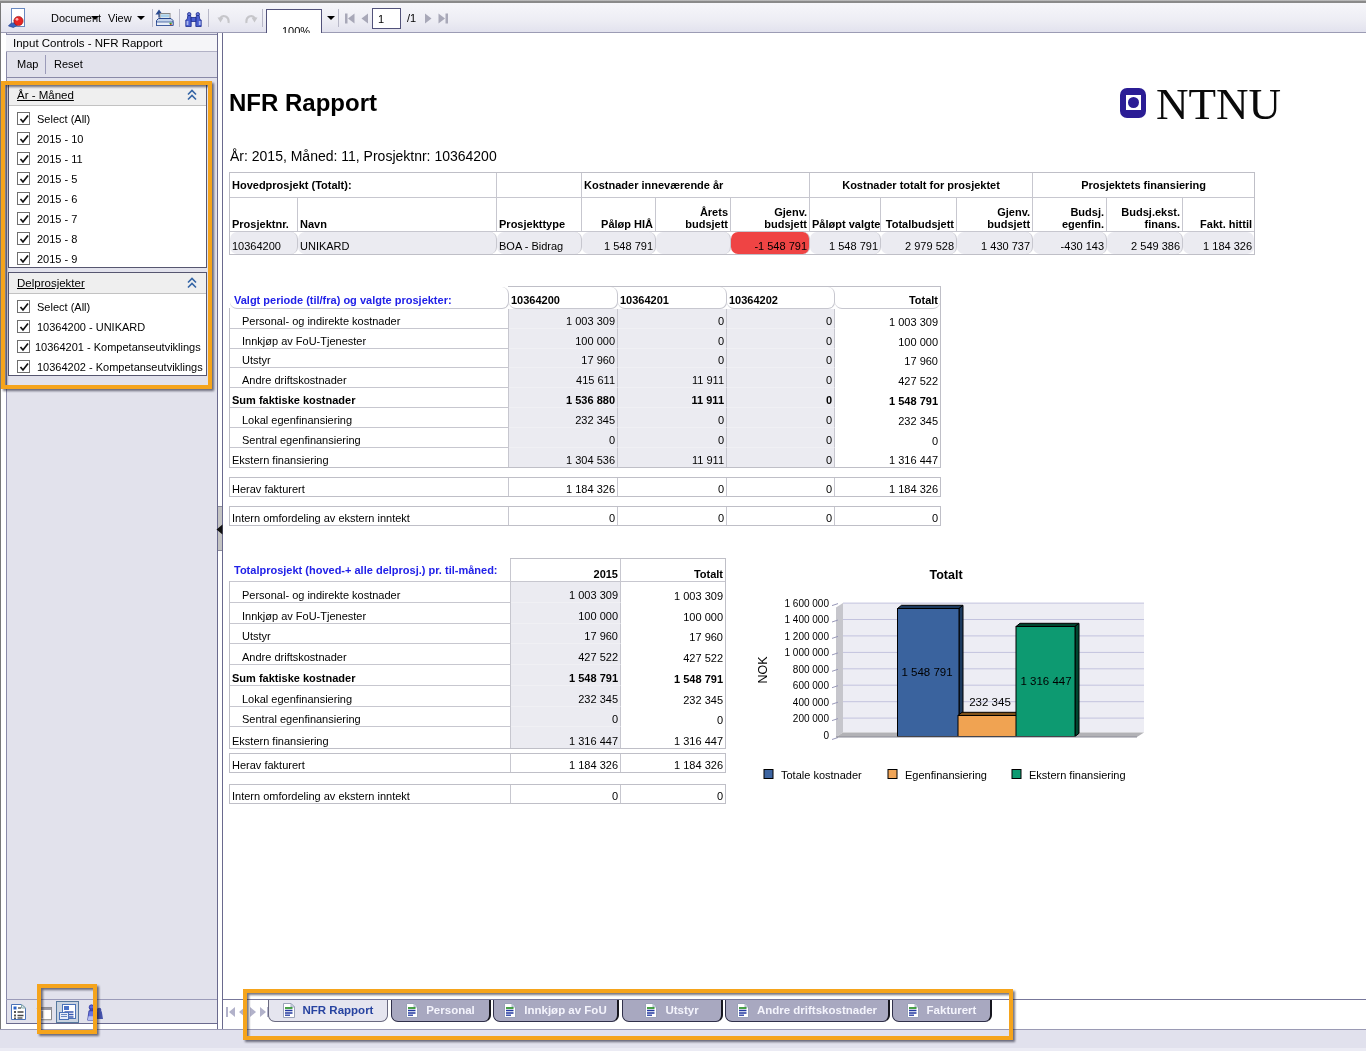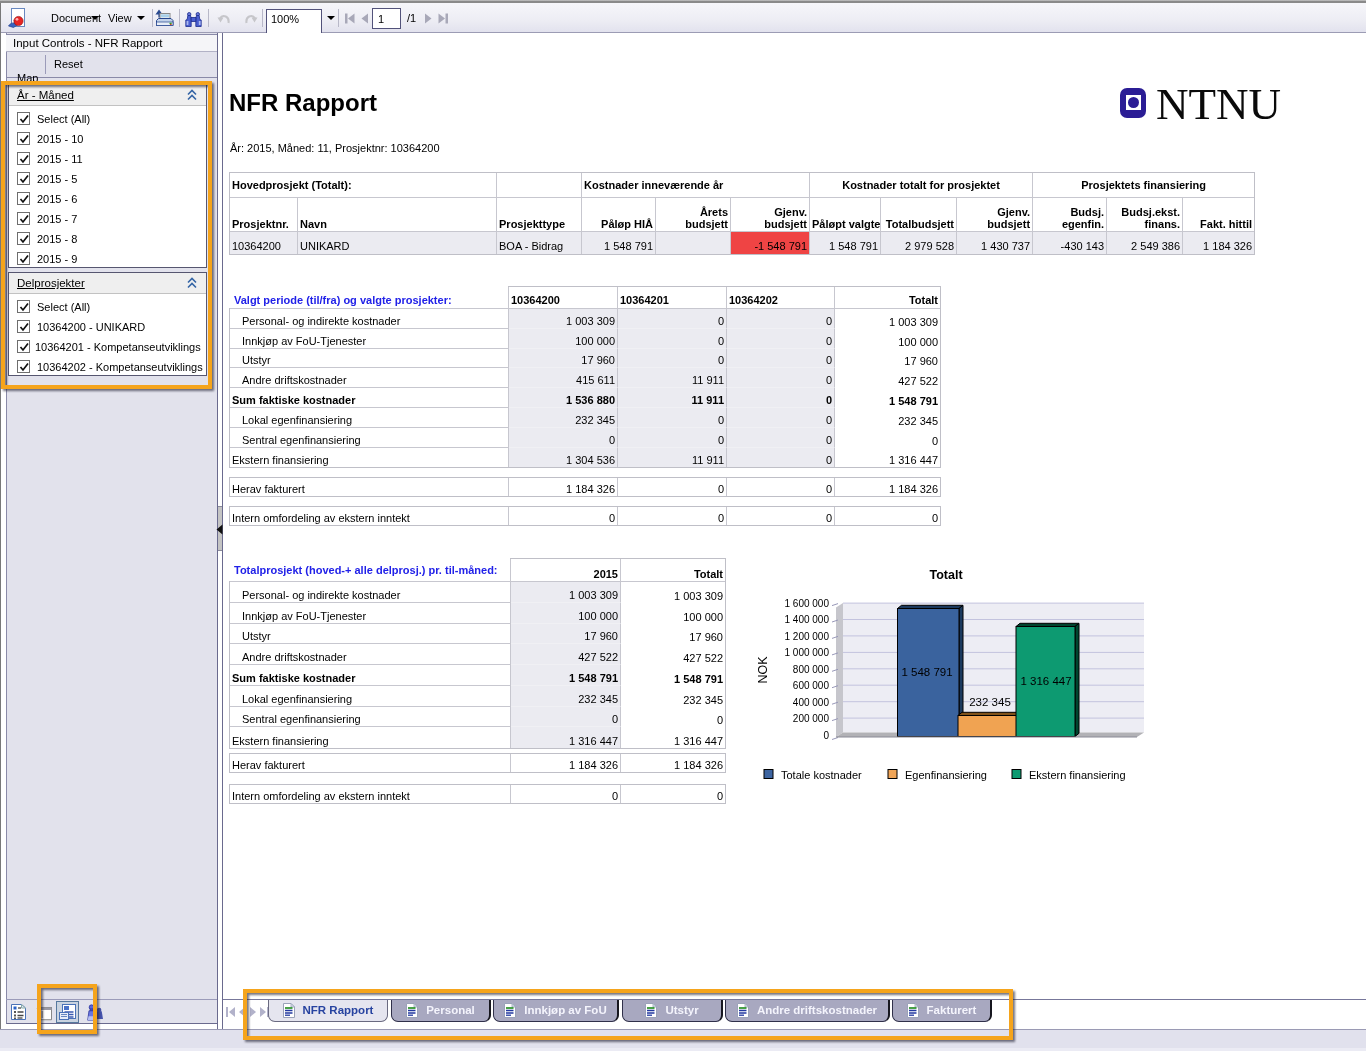--- a/index.html
+++ b/index.html
@@ -34,38 +34,38 @@
 .cbx { position:absolute; left:8px; top:3px; width:13px; height:13px; border:1px solid #6e6e6e;
   background:#fff; }
 .cbx svg { position:absolute; left:0px; top:0px; }
 .cbtxt { position:absolute; left:28px; top:3.5px; font-size:11px; white-space:nowrap; }
 
 .obox { position:absolute; border:4.5px solid #f5a41c; z-index:50;
   filter:drop-shadow(2px 2px 1.2px rgba(25,25,45,0.6)); }
 
 #main { left:223px; top:33px; width:1143px; height:967px; background:#fff; }
 h1 { position:absolute; left:229px; top:89px; font-size:24px; font-weight:bold; }
-#subtitle { left:230px; top:142px; font-size:11px; }
+#subtitle { left:230px; top:148px; font-size:14px; }
 
 table { border-collapse:separate; border-spacing:0; table-layout:fixed;
   font-size:11px; }
 td { overflow:hidden; white-space:nowrap; padding:0 2px; }
 .t { position:absolute; border:1px solid #bfbfc7; }
 .t td { border-right:1px solid #c7c7cf; border-bottom:1px solid #c7c7cf; }
 .t td:last-child { border-right:none;text-align:right; }
 .t tr:last-child td { border-bottom:none; }
 td.nb { border-bottom:none; }
 .num { text-align:right; }
 .bold { font-weight:bold; }
 .bluehead { color:#2121e8; font-weight:bold; padding-left:4px !important; }
 .gray { background:#ebebf1; border-bottom-color:#f0f0f4 !important; }
 .pink { background:#ef4444; }
 .bot { vertical-align:bottom; padding-bottom:1.5px; }
 .dr td { vertical-align:bottom; padding-bottom:1px; }
-.dr1 td { vertical-align:bottom; padding-bottom:2.5px; }
+.dr1 td { vertical-align:bottom; padding-bottom:2.5px;border-radius:7px; }
 
 #tabline { left:223px; top:998.5px; width:1143px; height:1.5px; background:#77779a; }
 .tab { position:absolute; top:1000px; height:21.5px; border:1px solid #30304a; border-top:none;
   border-right:2px solid #17171f; border-radius:0 0 7px 7px; background:#a8a8c0; color:#f4f4fc;
   font-size:11.5px; font-weight:bold; display:flex; align-items:center; justify-content:center; }
 .tab svg { margin-right:8px; flex:none; }
 .tab.active { border:1px solid #6a6a80; border-top:none; background:#e5e5ef; color:#2743a0; }
 #statusbar { left:0; top:1029px; width:1366px; height:22px; background:#e1e1ed;
   border-top:1px solid #9a9ab4; }
 #panelfootline { left:6px; top:999px; width:211px; height:1px; background:#9b9bb9; }
@@ -114,21 +114,21 @@
   <svg class="abs" style="left:217px; top:10px;" width="13" height="13" viewBox="0 0 13 13">
     <path d="M11.5 10 C12 6.5 11 4.5 8.8 3.5 C6.5 2.5 4.2 3.3 3 5.5" fill="none" stroke="#c6c6ca" stroke-width="2.1"></path>
     <path d="M0.5 4.5 L6.5 4.5 L3.5 9.5 Z" fill="#c6c6ca"></path>
   </svg>
   <svg class="abs" style="left:245px; top:10px;" width="13" height="13" viewBox="0 0 13 13">
     <path d="M1.5 10 C1 6.5 2 4.5 4.2 3.5 C6.5 2.5 8.8 3.3 10 5.5" fill="none" stroke="#c6c6ca" stroke-width="2.1"></path>
     <path d="M12.5 4.5 L6.5 4.5 L9.5 9.5 Z" fill="#c6c6ca"></path>
   </svg>
   <span class="tbsep" style="left:262px;"></span>
 
-  <span class="abs" style="left:266px; top:6px; width:56px; height:29px; background:#fff; border:1px solid #52527a; font-size:11px; padding:3px 0 0 4px;">100%</span>
+  <span class="abs" style="left:266px; top:6px; width:56px; height:29px; background:#fff; border:1px solid #52527a; font-size:11px; padding:15px 0 0 4px;text-align:center;">100%</span>
   <span class="darr" style="left:327px;"></span>
   <span class="tbsep" style="left:338px;"></span>
 
   <svg class="abs" style="left:344px; top:10px;" width="26" height="12" viewBox="0 0 26 12">
     <g fill="#a8a8b8">
       <path d="M1 0.5 L1 10.5 L3.5 10.5 L3.5 0.5 Z"></path>
         <path d="M10.5 0.5 L4 5.5 L10.5 10.5 Z"></path>
       <path d="M24 0.5 L17.5 5.5 L24 10.5 Z"></path>
     </g>
   </svg>
@@ -143,21 +143,21 @@
   </svg>
 </div>
 <div class="abs" id="wingap"></div>
 <div class="abs" id="winedge"></div>
 <div class="abs" id="panel"></div>
 <div class="abs" id="panelborder"></div>
 <div class="abs" id="panelborder2"></div>
 <div class="abs" id="grip"></div>
 <div class="abs" id="pheader">Input Controls - NFR Rapport</div>
 <div class="abs" id="mapreset">
-  <span style="position:absolute;left:11px;top:20px;">Map</span>
+  <span style="position:absolute;left:11px;top:6px;">Map</span>
   <span style="position:absolute;left:39px;top:3px;width:1px;height:19px;background:#9b9bb9;"></span>
   <span style="position:absolute;left:48px;top:6px;">Reset</span>
 </div>
 
 <div class="sect" id="sect1" style="top:84px; height:184px;">
   <div class="secthead">År - Måned
     <svg class="chev" viewBox="0 0 12 12">
         <path d="M2 5.5 L6 1.5 L10 5.5 M2 10.5 L6 6.5 L10 10.5" fill="none" stroke="#3565a5" stroke-width="1.6"></path>
       </svg>
   </div>

